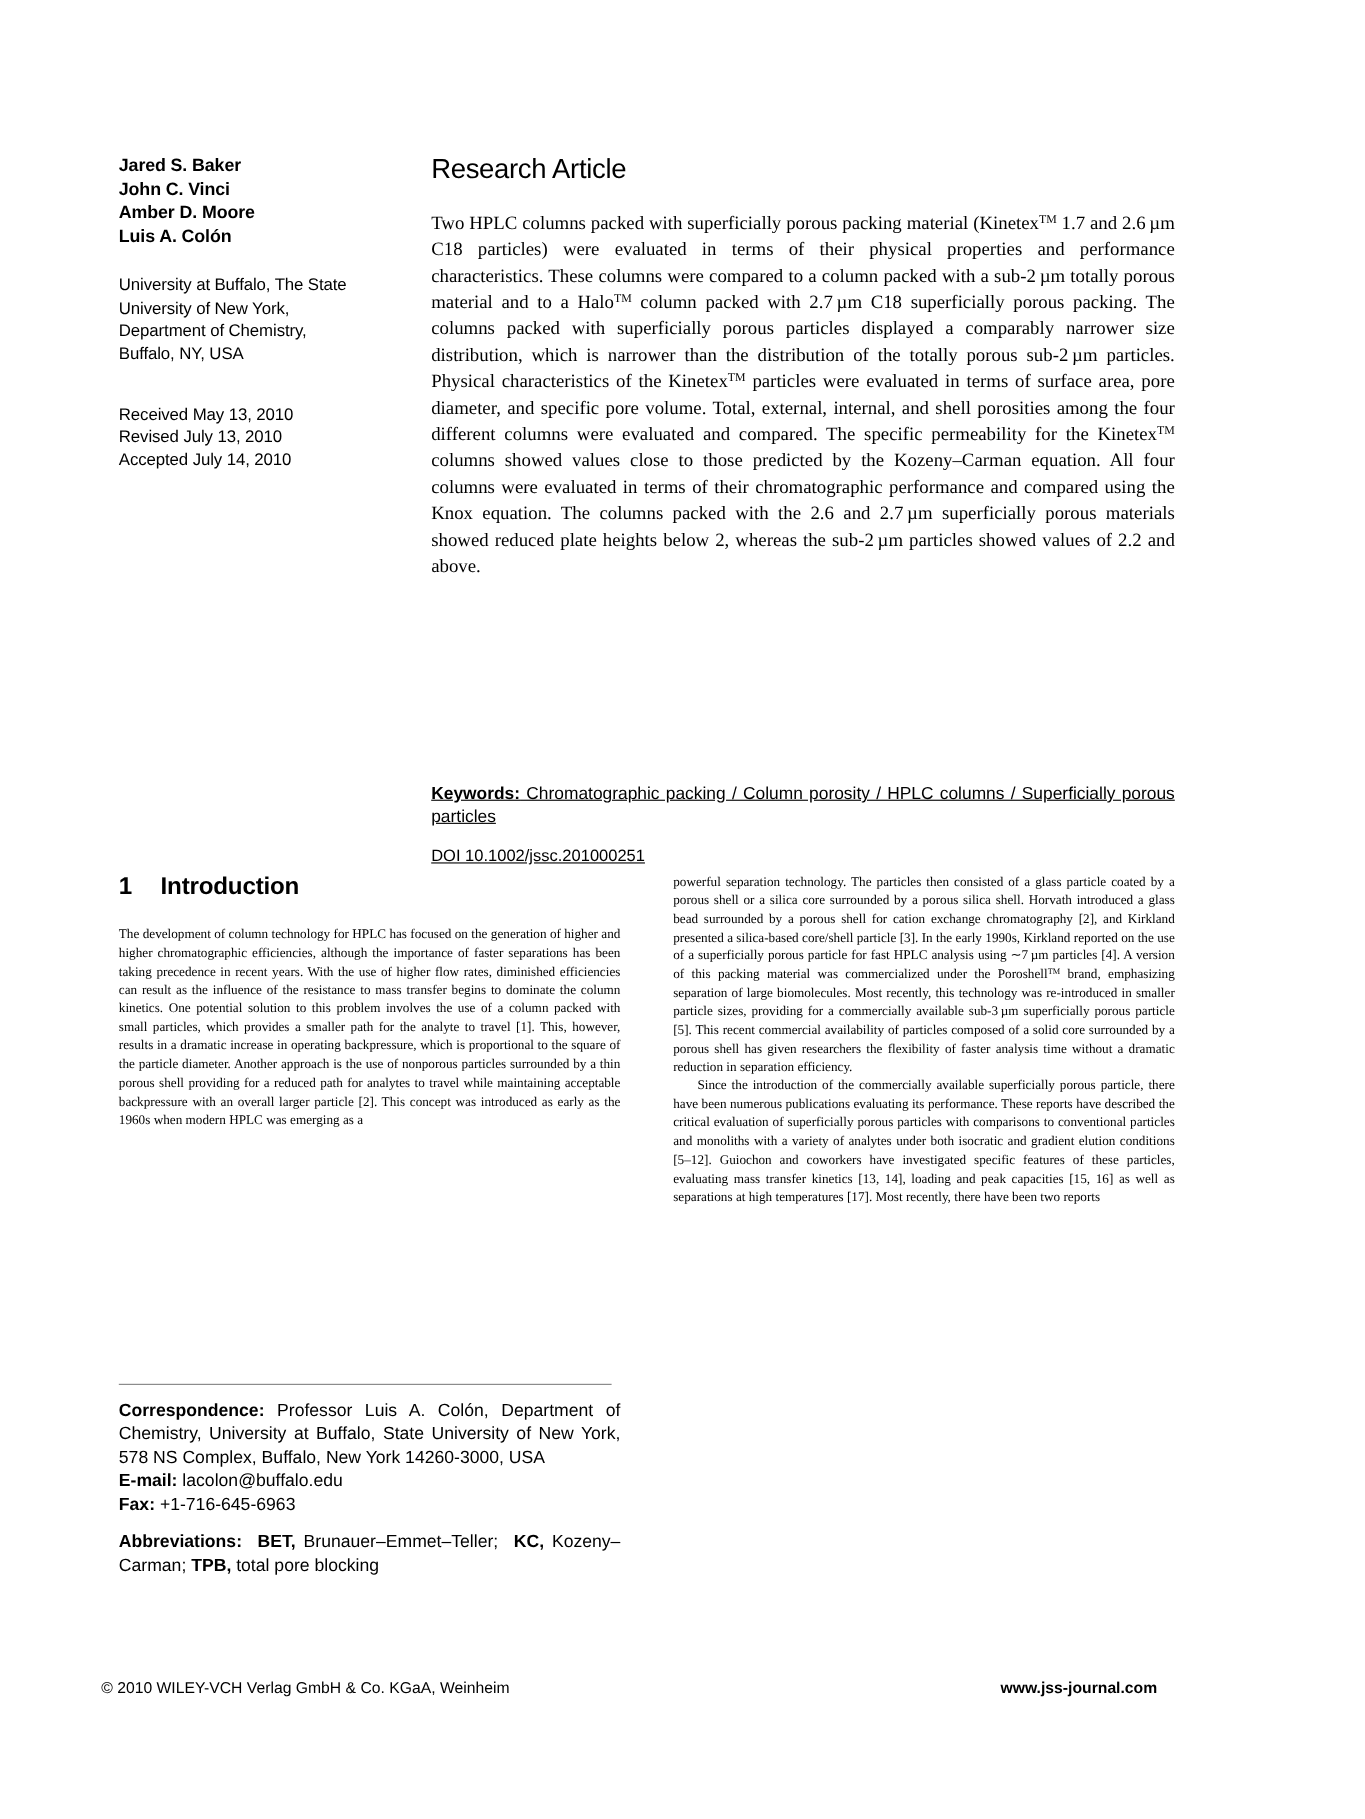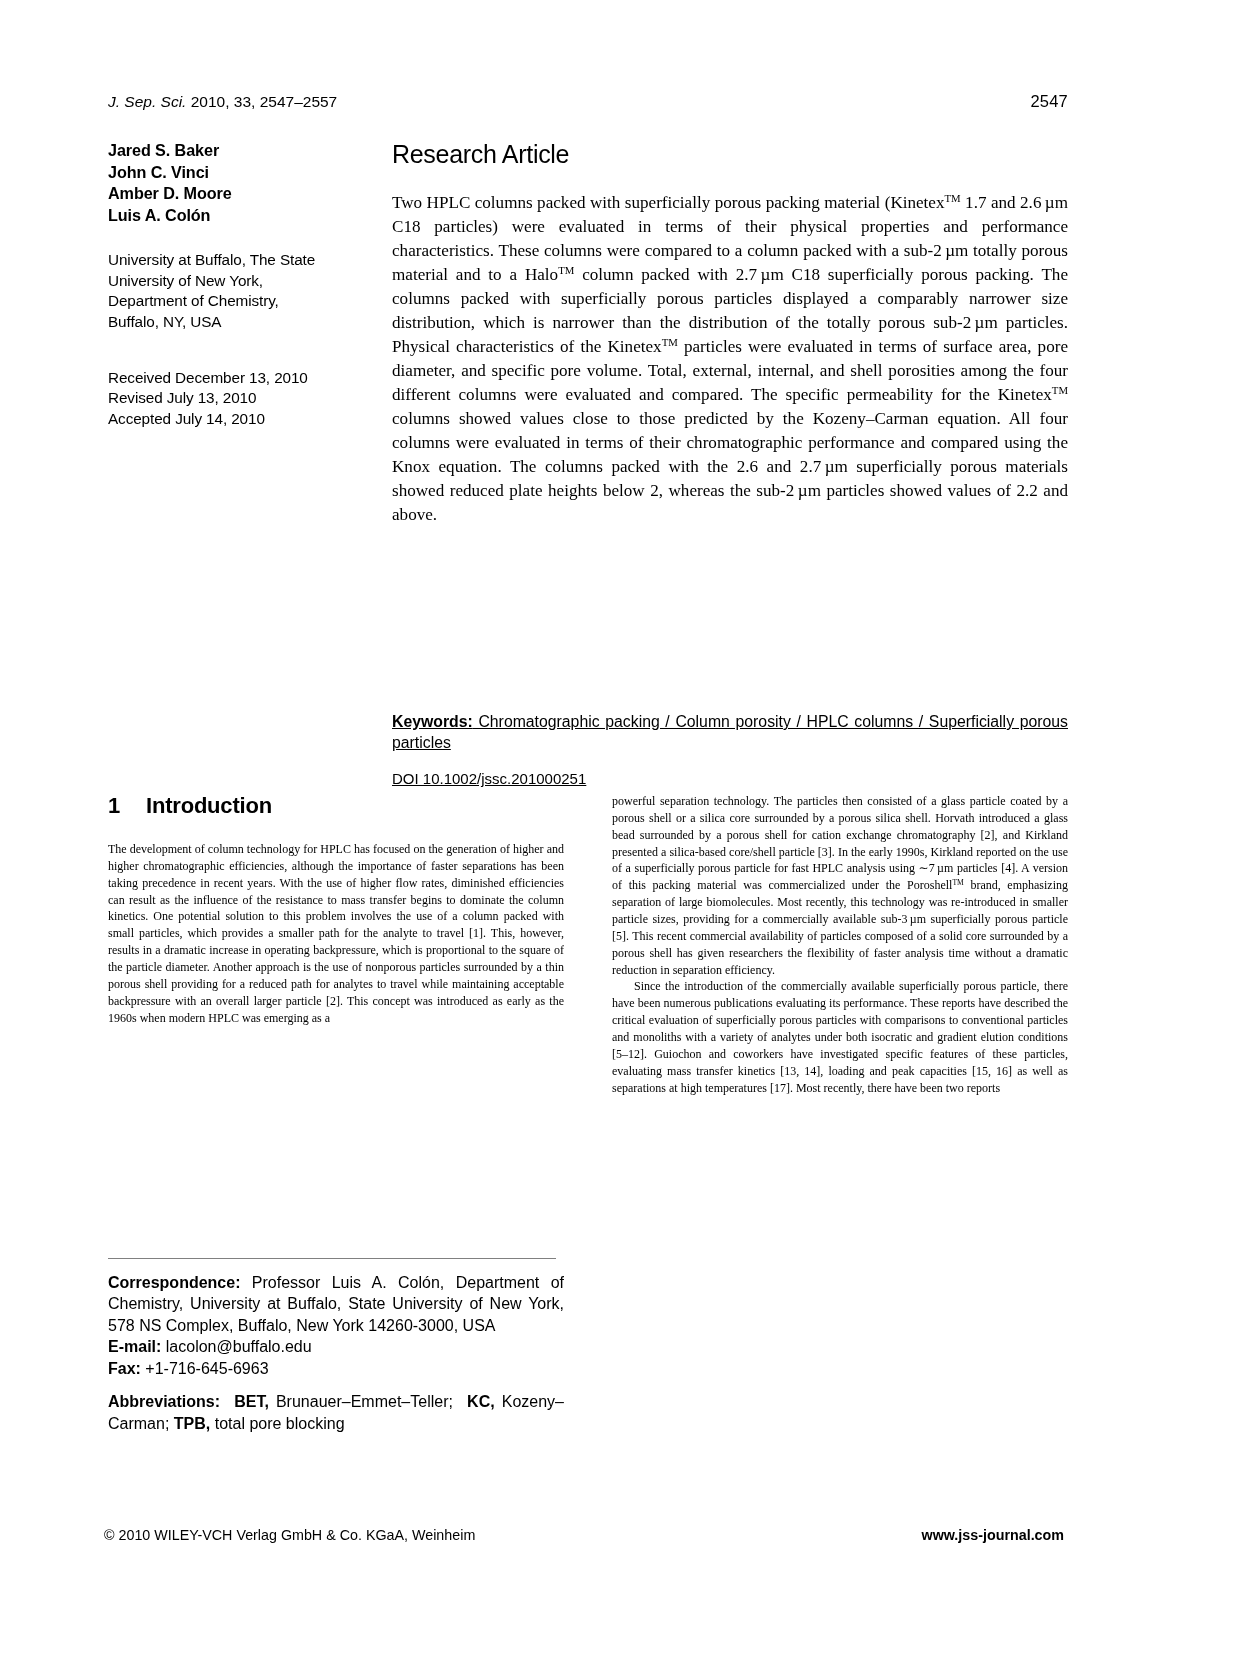--- a/index.html
+++ b/index.html
@@ -182,56 +182,52 @@
   .footnote b { font-weight: bold; }
   .abbrev {
     margin-top: 12px;
     text-align: justify;
     text-justify: inter-word;
   }
 
   
   .pagefoot {
     position: absolute;
-    left: 104px;
+    left: 92px;
     top: 1527px;
     width: 960px;
     display: flex;
     justify-content: space-between;
     align-items: baseline;
     font-family: "Liberation Sans", sans-serif;
     font-size: 14.3px;
   }
   .pagefoot .right { font-weight: bold; }
 </style>
 </head>
 <body>
 
 <div class="page">
 
-  <div class="runhead">
-    <div class="runhead-left"><span class="jtitle">J. Sep. Sci.</span><span> 2010, 33, 2547–2557</span></div>
-    <div class="runhead-right">2547</div>
-  </div>
 
   <div class="meta-col">
     <div class="authors">
       <div>Jared S. Baker</div>
       <div>John C. Vinci</div>
       <div>Amber D. Moore</div>
       <div>Luis A. Colón</div>
     </div>
     <div class="affil">
       <div>University at Buffalo, The State</div>
       <div>University of New York,</div>
       <div>Department of Chemistry,</div>
       <div>Buffalo, NY, USA</div>
     </div>
     <div class="dates">
-      <div>Received December 13, 2010</div>
+      <div>Received May 13, 2010</div>
       <div>Revised July 13, 2010</div>
       <div>Accepted July 14, 2010</div>
     </div>
   </div>
 
   <div class="head-col">
     <div class="artkind">Research Article</div>
     <p class="abstract"><span>Two HPLC columns packed with superficially porous packing material (Kinetex</span><sup class="tm">TM</sup><span> 1.7 and 2.6 µm C18 particles) were evaluated in terms of their physical properties and performance characteristics. These columns were compared to a column packed with a sub-2 µm totally porous material and to a Halo</span><sup class="tm">TM</sup><span> column packed with 2.7 µm C18 superficially porous packing. The columns packed with superficially porous particles displayed a comparably narrower size distribution, which is narrower than the distribution of the totally porous sub-2 µm particles. Physical characteristics of the Kinetex</span><sup class="tm">TM</sup><span> particles were evaluated in terms of surface area, pore diameter, and specific pore volume. Total, external, internal, and shell porosities among the four different columns were evaluated and compared. The specific permeability for the Kinetex</span><sup class="tm">TM</sup><span> columns showed values close to those predicted by the Kozeny–Carman equation. All four columns were evaluated in terms of their chromatographic performance and compared using the Knox equation. The columns packed with the 2.6 and 2.7 µm superficially porous materials showed reduced plate heights below 2, whereas the sub-2 µm particles showed values of 2.2 and above.</span></p>
   </div>
 

